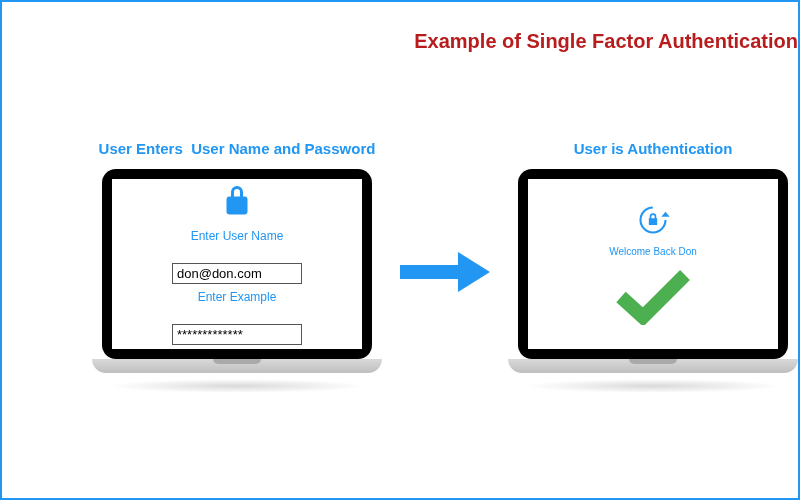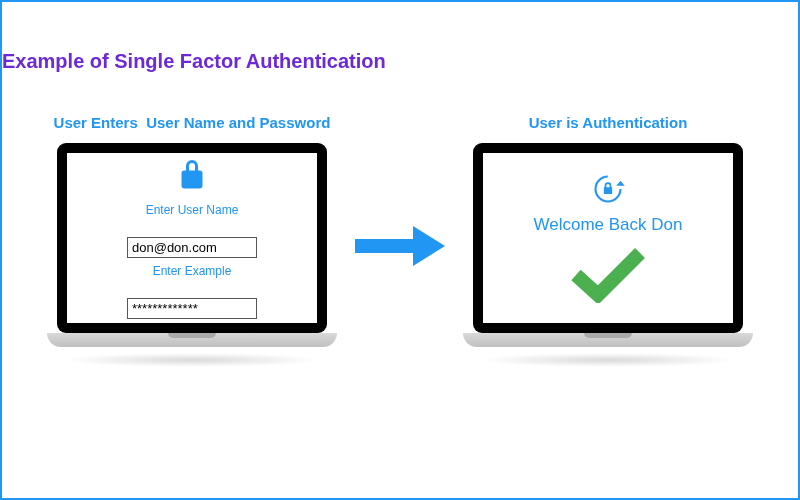--- a/index.html
+++ b/index.html
@@ -6,34 +6,34 @@
   body {
     width: 800px;
     height: 500px;
     border: 2px solid #2196f3;
     font-family: Arial, Helvetica, sans-serif;
     background: #fff;
     position: relative;
     overflow: hidden;
   }
   .title {
-    text-align: left;
+    text-align: right;
     font-weight: bold;
     font-size: 20px;
-    margin-top: 48px;
-    color: #6d28d9;
+    margin-top: 28px;
+    color: #b91c1c;
   }
   .stage {
     position: absolute;
-    top: 112px;
+    top: 138px;
     left: 0;
     right: 0;
     display: flex;
     align-items: flex-start;
-    justify-content: center;
+    justify-content: flex-end;
   }
   .col {
     display: flex;
     flex-direction: column;
     align-items: center;
   }
   .caption {
     color: #2196f3;
     font-weight: bold;
     font-size: 15px;
@@ -43,21 +43,21 @@
   
   .laptop {
     position: relative;
     width: 290px;
   }
   .screen-outer {
     width: 270px;
     height: 190px;
     margin: 0 auto;
     background: #000;
-    border-radius: 9px;
+    border-radius: 14px;
     padding: 10px;
     position: relative;
   }
   .screen-inner {
     width: 100%;
     height: 100%;
     background: #fff;
     display: flex;
     flex-direction: column;
     align-items: center;
@@ -100,21 +100,21 @@
     width: 130px;
     font-family: Arial, sans-serif;
     background: #fff;
     color: #000;
     margin-top: 20px;
   }
   
   .refresh-lock svg { width: 40px; height: 40px; }
   .welcome {
     color: #2196f3;
-    font-size: 17px;
+    font-size: 10px;
     margin-top: 2px;
   }
   .check svg { width: 80px; height: 60px; margin-top: 8px; }
   
   .arrow {
     margin: 110px 18px 0;
   }
   .arrow svg { width: 90px; height: 44px; }
 </style>
 </head>

